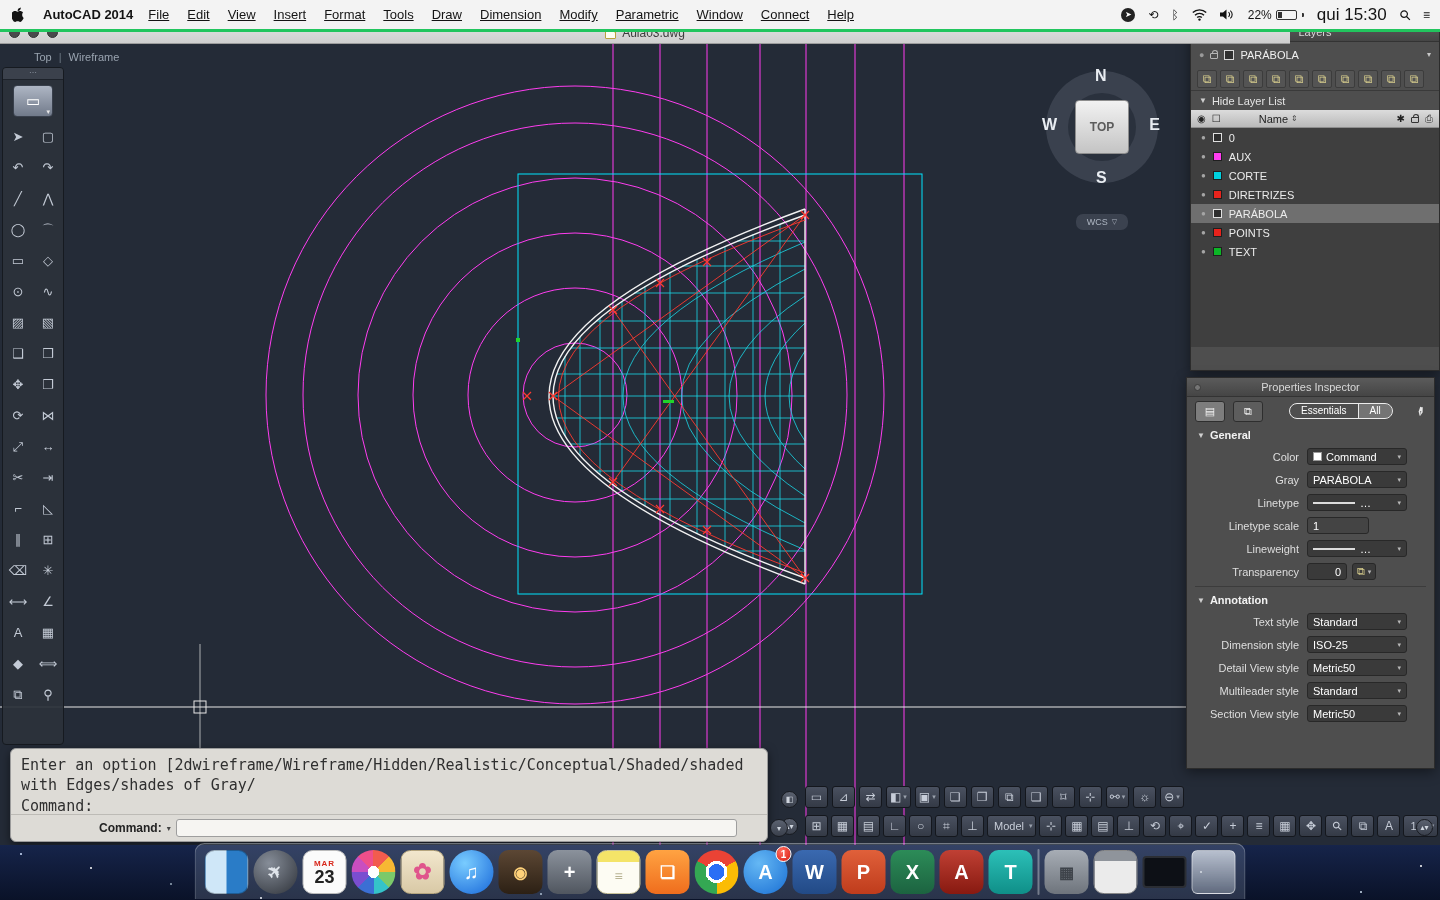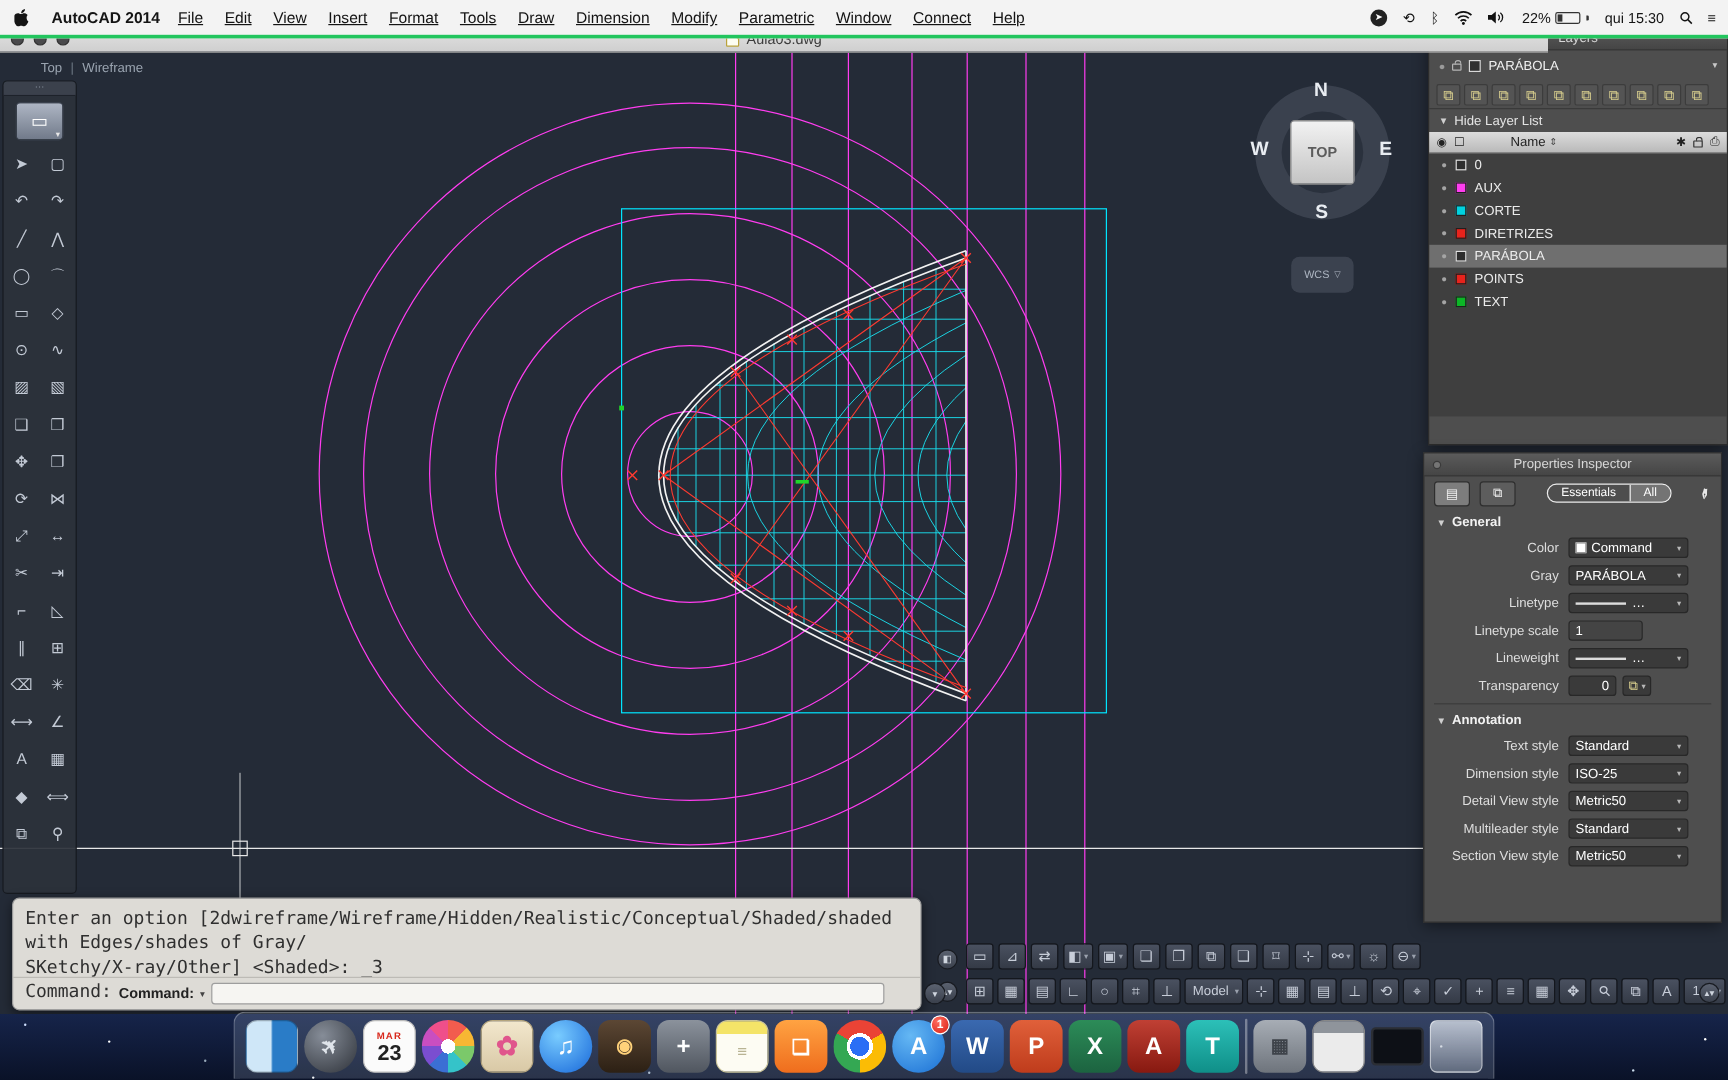--- a/index.html
+++ b/index.html
@@ -14,21 +14,21 @@
   .appname { font-weight:bold; margin-left:12px; padding:0 6px; }
   .menus { display:flex;text-decoration:underline; }
   .menu-item { padding:0 9px; cursor:default; }
   .mb-right { margin-left:auto; display:flex; align-items:center; gap:13px; padding-right:10px; font-size:12px; }
   .mb-ico { display:inline-flex; align-items:center; justify-content:center; color:#111; }
   .circle-ico { width:14px; height:14px; border-radius:50%; background:#222; color:#fff; font-size:8px; }
   .spot { transform:rotate(-45deg); font-size:14px; }
   .batt-body { width:21px; height:10px; border:1px solid #333; border-radius:2px; display:inline-block; position:relative; }
   .batt-fill { position:absolute; left:1px; top:1px; bottom:1px; width:4px; background:#333; }
   .batt-tip { width:2px; height:4px; background:#333; display:inline-block; margin-left:1px; border-radius:0 1px 1px 0; }
-  .mb-clock { font-size:12px; }
+  .mb-clock { font-size:17px; }
 
   
   .titlebar { position:absolute; top:22px; left:0; width:1290px; height:22px;
     background:linear-gradient(#e3e3e3,#cfcfcf); border-bottom:1px solid #9c9c9c; z-index:40;
     display:flex; align-items:center; justify-content:center; }
   .tlights { position:absolute; left:9px; top:5px; display:flex; gap:8px; }
   .tlight { width:11px; height:11px; border-radius:50%; background:#4a4a4c; border:1px solid #333; }
   .doc-title { display:flex; align-items:center; gap:6px; font-size:12px; color:#3c3c3c; }
   .doc-ico { width:11px; height:13px; background:#fdfdf2; border:1px solid #b9a23c; border-radius:1px; position:relative; }
   .doc-ico::after { content:""; position:absolute; right:0; top:0; border:3px solid; border-color:#d9c65e #d9c65e transparent transparent; }
@@ -43,21 +43,21 @@
   .viewcube { position:absolute; left:1042px; top:23px; width:120px; height:120px; z-index:3; }
   .vc-ring { position:absolute; left:4px; top:4px; width:112px; height:112px; border-radius:50%;
     background:rgba(62,69,82,0.85); }
   .vc-hole { position:absolute; left:26px; top:26px; width:68px; height:68px; border-radius:50%; background:#2a313d; }
   .vc-face { position:absolute; left:33px; top:33px; width:54px; height:54px; border-radius:4px;
     background:linear-gradient(#f2f2f2,#c4c4c4); border:1px solid #8d8d8d; color:#5c5c5c;
     font-size:12px; font-weight:bold; display:flex; align-items:center; justify-content:center; }
   .vc-l { position:absolute; color:#e9edf2; font-size:16px; font-weight:bold; }
   .vc-n { top:0px; left:53px; } .vc-s { bottom:0px; left:54px; }
   .vc-w { left:0px; top:49px; } .vc-e { right:2px; top:49px; }
-  .wcs { position:absolute; left:1076px; top:170px; width:52px; height:30px; border-radius:7px;
+  .wcs { position:absolute; left:1076px; top:170px; width:52px; height:16px; border-radius:7px;
     background:rgba(62,69,82,0.9); color:#aeb6c2; font-size:9px; display:flex; align-items:center;
     justify-content:center; gap:4px; z-index:3; }
 
   
   .toolpalette { position:absolute; left:2px; top:67px; width:62px; height:678px;
     background:rgba(44,49,58,0.93); border:1px solid #161a20; border-radius:4px; z-index:8; }
   .tp-head { height:12px; border-bottom:1px solid #1d222a; color:#8b93a0; font-size:8px; text-align:center; line-height:10px; background:rgba(70,76,88,0.6); border-radius:3px 3px 0 0;}
   .tp-feature { margin:5px auto 4px auto; width:40px; height:32px; background:linear-gradient(#aeb6c4,#717a8a);
     border:1px solid #39404c; border-radius:4px; display:flex; align-items:center; justify-content:center;
     color:#fff; font-size:15px; position:relative; }
@@ -774,21 +774,20 @@
           </span>
 
         </div>
       </div>
   </div>
 
   <div class="cmdwin">
     <div class="cmdhistory">
 
     <div class="cmdline">Enter an option [2dwireframe/Wireframe/Hidden/Realistic/Conceptual/Shaded/shaded with Edges/shades of Gray/</div>
-        <div class="cmdline">SKetchy/X-ray/Other] &lt;Shaded&gt;: _3</div>
         <div class="cmdline">Command:</div>
       </div>
     <div class="cmdrow">
       <span class="cmdlabel">Command:</span>
       <span class="cmdlabel-caret">▾</span>
       <input class="cmdinput" value="" style="">
       <span class="cmd-collapse">▾</span>
     </div>
   </div>
 

